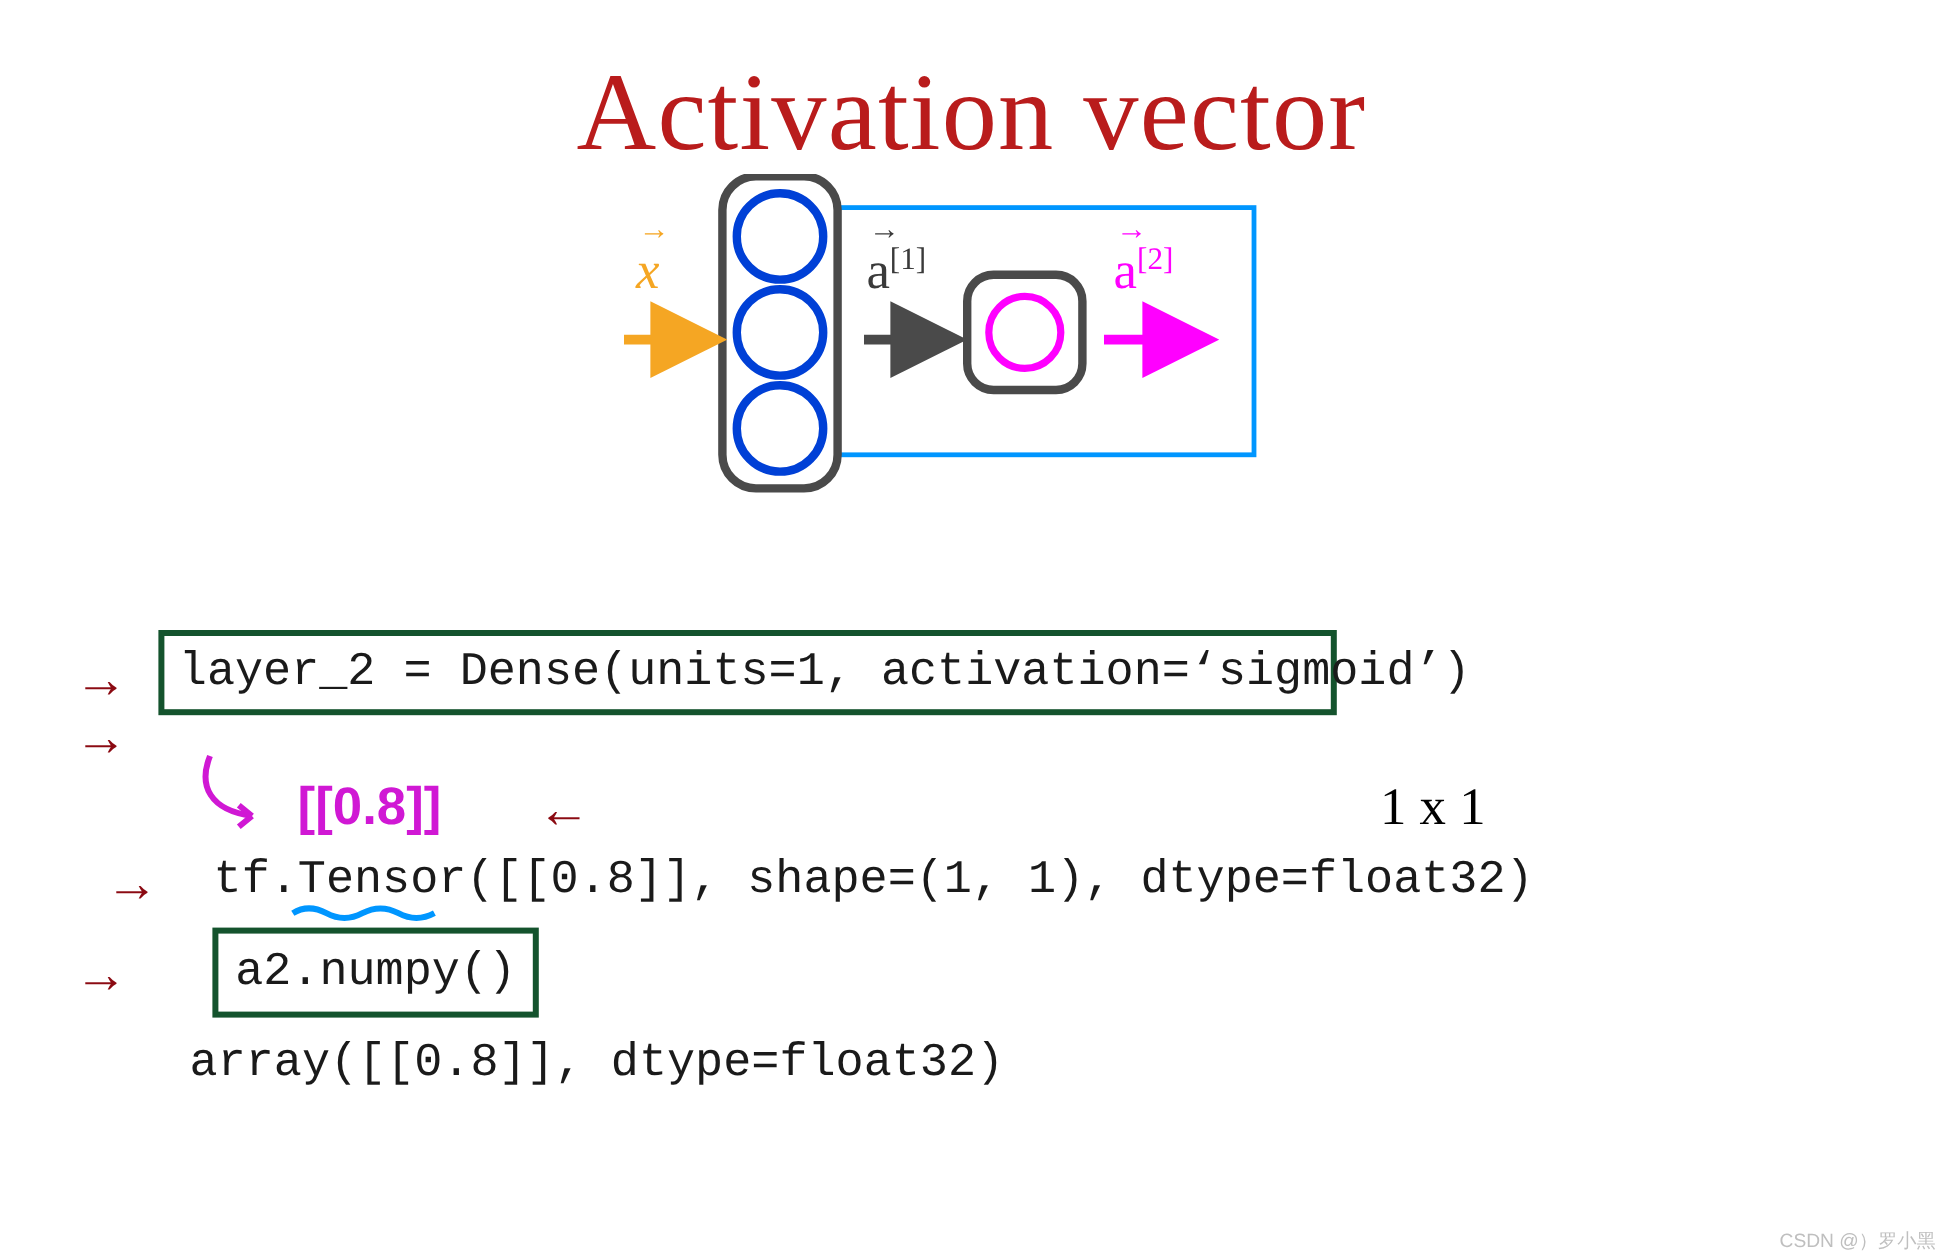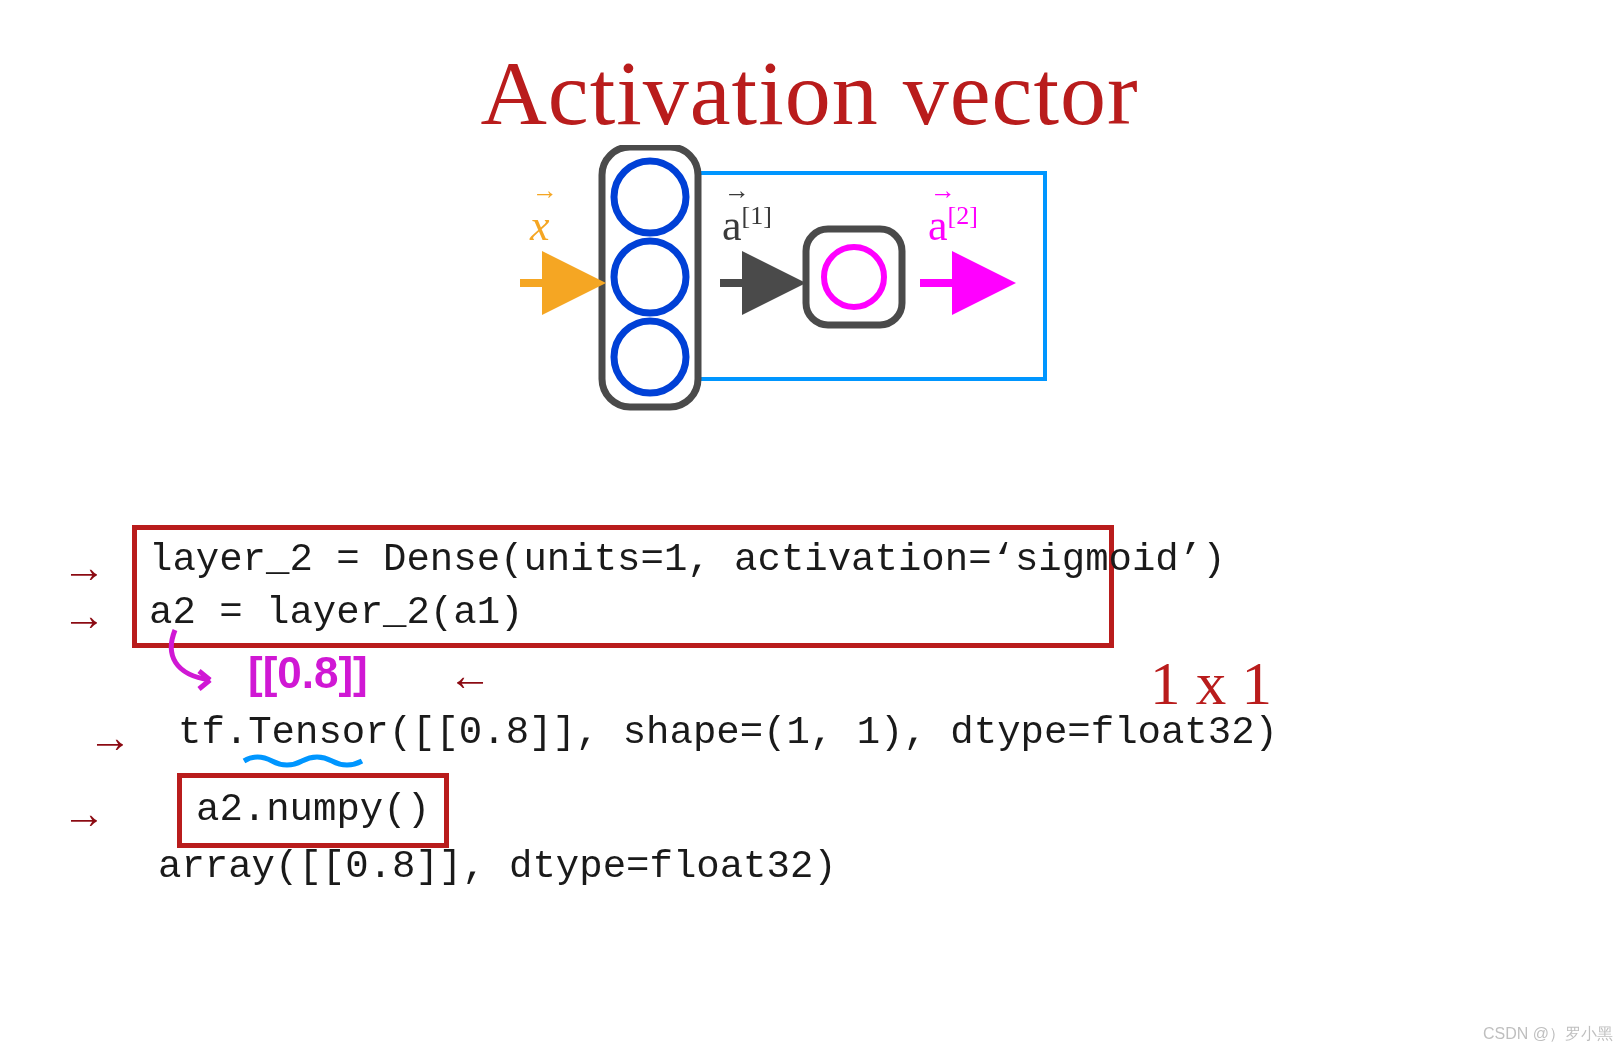--- a/index.html
+++ b/index.html
@@ -35,21 +35,21 @@
     position: absolute;
     top: 525px;
     left: 0;
     width: 100%;
     font-size: 39px;
     font-family: "Courier New", Courier, monospace;
     color: #1a1a1a;
     line-height: 1.35;
   }
   .code-box {
-    border: 5px solid #b91c1c;
+    border: 5px solid #14532d;
     padding: 4px 12px;
     display: inline-block;
   }
   .arrow-red {
     font-family: Arial, sans-serif;
     color: #8b0a12;
     font-size: 44px;
     font-weight: bold;
   }
   .hand {
@@ -133,41 +133,40 @@
   </div>
 </div>
 
 <div class="code-area">
 
   <div class="row arrow-red" style="left:62px; top:12px;">→</div>
   <div class="row arrow-red" style="left:62px; top:60px;">→</div>
 
   <div class="row code-box" style="left:132px; top:0px; width:948px;">
     <div>layer_2 = Dense(units=1, activation=‘sigmoid’)</div>
-    <div>a2 = layer_2(a1)</div>
   </div>
 
   <svg width="110" height="80" style="position:absolute; left:155px; top:100px;">
     <path d="M20,5 C10,30 20,50 55,55" fill="none" stroke="#d018d4" stroke-width="5"></path>
     <path d="M55,55 L44,46 M55,55 L44,64" fill="none" stroke="#d018d4" stroke-width="5"></path>
   </svg>
   <div class="row hand" style="left:248px; top:118px;text-align:right;">[[0.8]]</div>
   <div class="row arrow-red" style="left:448px; top:120px;">←</div>
 
-  <div class="row" style="left:1150px; top:118px; font-family:Georgia,'Times New Roman',serif; font-size:61px; color:#b91c1c;">1 x 1</div>
+  <div class="row" style="left:1150px; top:118px; font-family:Georgia,'Times New Roman',serif; font-size:44px; color:#000000;">1 x 1</div>
 
   <div class="row arrow-red" style="left:88px; top:182px;">→</div>
   <div class="row" style="left:178px; top:182px;">tf.Tensor([[0.8]], shape=(1, 1), dtype=float32)</div>
 
   <svg width="140" height="18" style="position:absolute; left:242px; top:226px;">
     <path d="M2,10 Q15,2 30,10 T60,10 T90,10 T120,10" fill="none" stroke="#0096ff" stroke-width="5"></path>
   </svg>
 
   <div class="row arrow-red" style="left:62px; top:258px;">→</div>
   <div class="row code-box" style="left:132px; top:248px; padding:6px 14px;margin-left:45px;">
     <span>a2.numpy()</span>
   </div>
 
-  <div class="row" style="left:158px; top:316px;">array([[0.8]], dtype=float32)</div>
+  <div class="row" style="left:158px; top:335px;">array([[0.8]], dtype=float32)</div>
 
 </div>
 
 <div class="watermark">CSDN @）罗小黑</div>
 
 </body></html>

